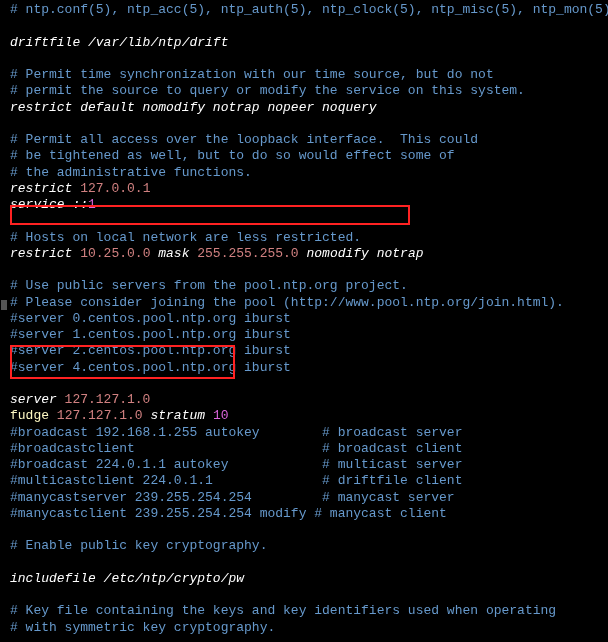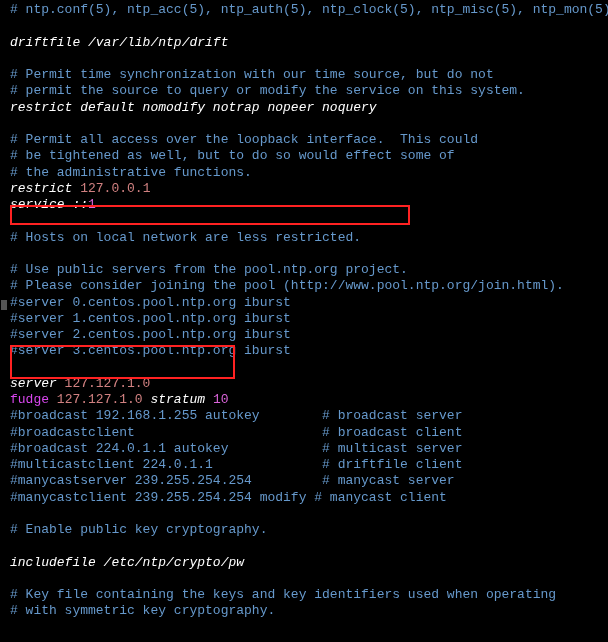--- a/index.html
+++ b/index.html
@@ -15,21 +15,21 @@
       color: #fff;
       padding: 2px 10px;
       width: 608px;
       position: relative;
     }
     .line {
       white-space: pre;
       position: relative;
     }
     .cmt { color: #6699cc; }
-    .kw  { color: #d946ef; margin-top: 8px; }
+    .kw  { color: #fef9c3; margin-top: 8px; }
     .val { color: #d08080; margin-top: 16px; }
     .num { color: #d964d9; }
     .txt { color: #ffffff; font-style: italic; }
     .box {
       position: absolute;
       border: 2px solid #ff2222;
       pointer-events: none;
     }
     .box1 { left: 10px; top: 205px; width: 400px; height: 20px; }
     .box2 { left: 10px; top: 345px; width: 225px; height: 34px; }
@@ -54,27 +54,28 @@
     <div class="line"><span class="cmt"># permit the source to query or modify the service on this system.</span></div>
     <div class="line"><span class="txt">restrict default nomodify notrap nopeer noquery</span></div>
     <div class="line">&nbsp;</div>
     <div class="line"><span class="cmt"># Permit all access over the loopback interface.  This could</span></div>
     <div class="line"><span class="cmt"># be tightened as well, but to do so would effect some of</span></div>
     <div class="line"><span class="cmt"># the administrative functions.</span></div>
     <div class="line"><span class="txt">restrict </span><span class="val">127.0.0.1</span></div>
     <div class="line"><span class="txt">service ::</span><span class="num">1</span></div>
     <div class="line">&nbsp;</div>
     <div class="line"><span class="cmt"># Hosts on local network are less restricted.</span></div>
+    <div class="line"><span class="txt">restrict </span><span class="val">10.25.0.0</span><span class="txt"> mask </span><span class="val">255.255.255.0</span><span class="txt"> nomodify notrap</span></div>
     <div class="line">&nbsp;</div>
     <div class="line"><span class="cmt"># Use public servers from the pool.ntp.org project.</span></div>
     <div class="line"><span class="cmt"># Please consider joining the pool (http://www.pool.ntp.org/join.html).</span></div>
     <div class="line"><span class="cmt">#server 0.centos.pool.ntp.org iburst</span></div>
     <div class="line"><span class="cmt">#server 1.centos.pool.ntp.org iburst</span></div>
     <div class="line"><span class="cmt">#server 2.centos.pool.ntp.org iburst</span></div>
-    <div class="line"><span class="cmt">#server 3.centos.pool.ntp.org iburst</span></div>
+    <div class="line"><span class="cmt">#server 4.centos.pool.ntp.org iburst</span></div>
     <div class="line">&nbsp;</div>
     <div class="line"><span class="txt">server </span><span class="val">127.127.1.0</span></div>
     <div class="line"><span class="kw">fudge</span><span class="txt"> </span><span class="val">127.127.1.0</span><span class="txt"> stratum </span><span class="num">10</span></div>
     <div class="line"><span class="cmt">#broadcast 192.168.1.255 autokey        # broadcast server</span></div>
     <div class="line"><span class="cmt">#broadcastclient                        # broadcast client</span></div>
     <div class="line"><span class="cmt">#broadcast 224.0.1.1 autokey            # multicast server</span></div>
     <div class="line"><span class="cmt">#multicastclient 224.0.1.1              # driftfile client</span></div>
     <div class="line"><span class="cmt">#manycastserver 239.255.254.254         # manycast server</span></div>
     <div class="line"><span class="cmt">#manycastclient 239.255.254.254 modify # manycast client</span></div>
     <div class="line">&nbsp;</div>

